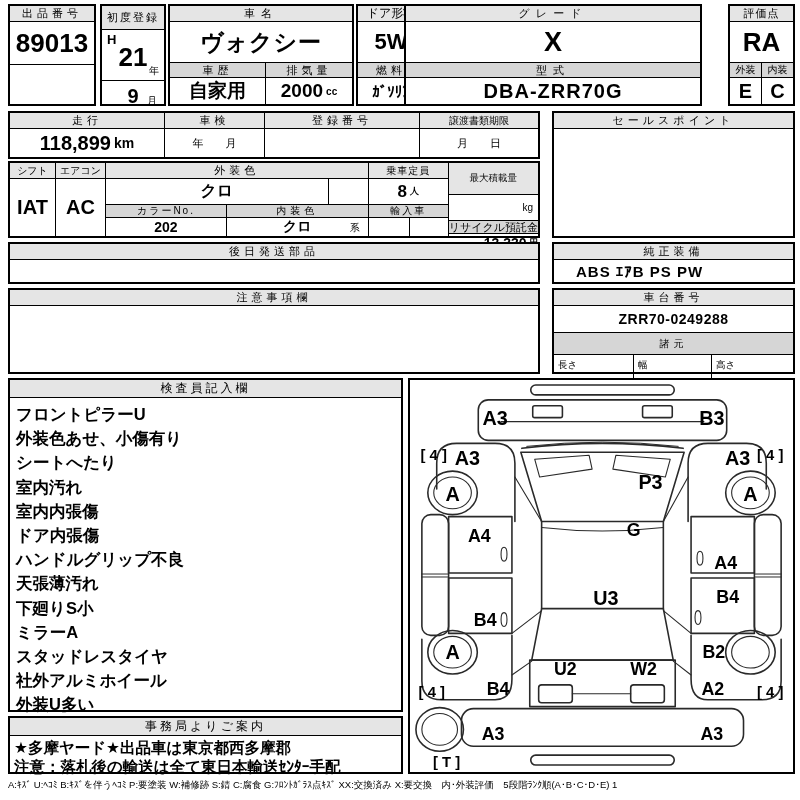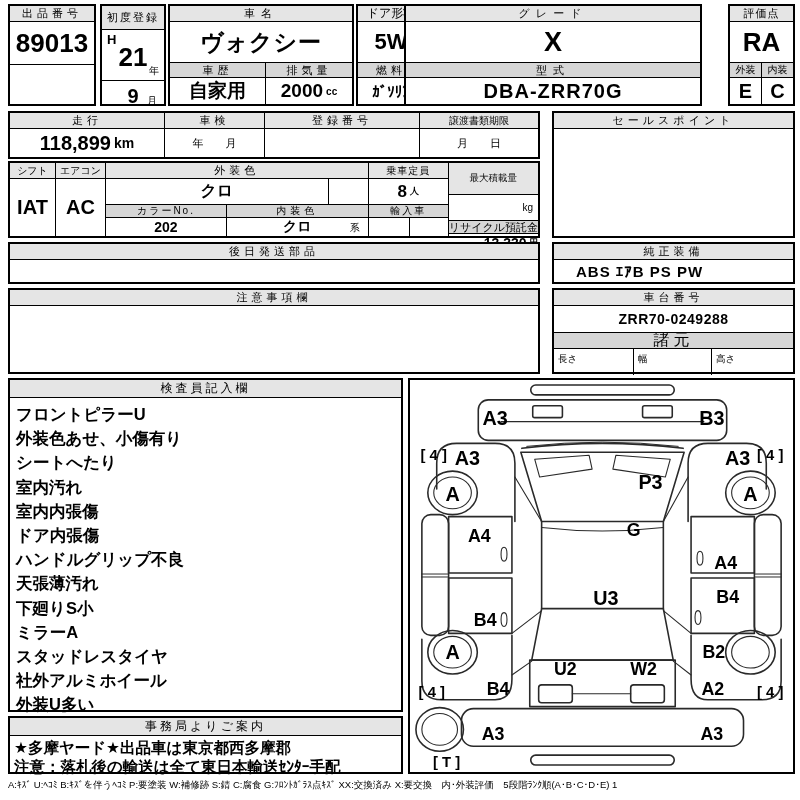--- a/index.html
+++ b/index.html
@@ -181,21 +181,21 @@
     <div class="val" style="height:22px;font-size:15px;justify-content:flex-start;padding-left:22px;letter-spacing:1px">ABS ｴｱB PS PW</div>
   </div>
 
   <div class="box" style="left:8px;top:288px;width:532px;height:86px">
     <div class="hd ls4" style="height:16px">注意事項欄</div>
     <div class="cell" style="height:66px"></div>
   </div>
   <div class="box" style="left:552px;top:288px;width:243px;height:86px">
     <div class="hd ls4" style="height:16px">車台番号</div>
     <div class="val" style="height:26px;font-size:14px;letter-spacing:0.5px">ZRR70-0249288</div>
-    <div class="hd2 ls4" style="height:17px;font-size:16px">諸元</div>
+    <div class="hd2 ls4" style="height:23px;font-size:10px">諸元</div>
     <div class="row" style="height:26px">
       <div class="cell" style="width:79px">
         <span class="corner" style="left:4px;top:4px;font-size:9.5px;font-weight:normal">長さ</span>
         <span></span>
       </div>
       <div class="cell bl" style="width:78px">
         <span class="corner" style="left:4px;top:4px;font-size:9.5px;font-weight:normal">幅</span>
         <span></span>
       </div>
       <div class="cell bl" style="flex:1">

